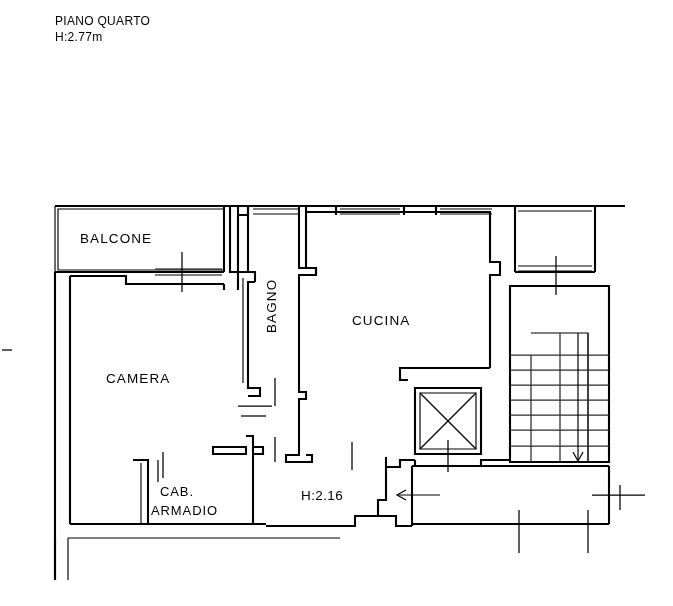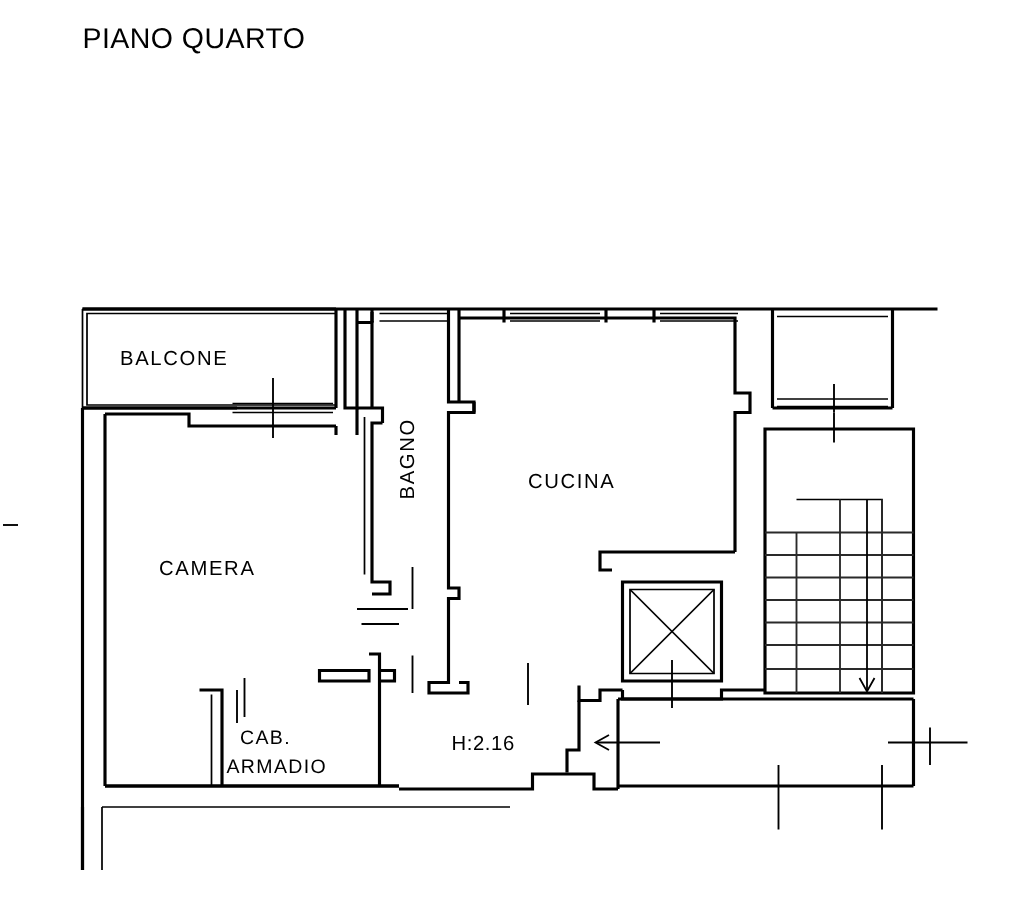--- a/index.html
+++ b/index.html
@@ -21,21 +21,21 @@
     background: #ffffff;
   }
   .title-block {
     position: absolute;
     left: 55px;
     top: 14px;
     line-height: 1.32;
   }
   .title-line {
     font-family: "Liberation Sans", sans-serif;
-    font-size: 19px;
+    font-size: 12px;
     letter-spacing: 0.3px;
     color: #000000;
     white-space: nowrap;
   }
   #plan {
     position: absolute;
     left: 0;
     top: 0;
   }
   .wall     { fill: none; stroke: #000000; stroke-width: 2.1; }
@@ -63,20 +63,21 @@
     letter-spacing: 0.4px;
   }
 </style>
 </head>
 <body>
 
 <div id="page">
 
   <div class="title-block">
     <div class="title-line">PIANO QUARTO</div>
+    <div class="title-line">H:2.77m</div>
   </div>
 
   <svg id="plan" width="673" height="606" viewBox="0 0 673 606">
 
     <g>
       <path class="wall" d="M 55 206 L 625 206"></path>
       <path class="wall-thin" d="M 55 206 L 55 272"></path>
     </g>
 
     <g>

